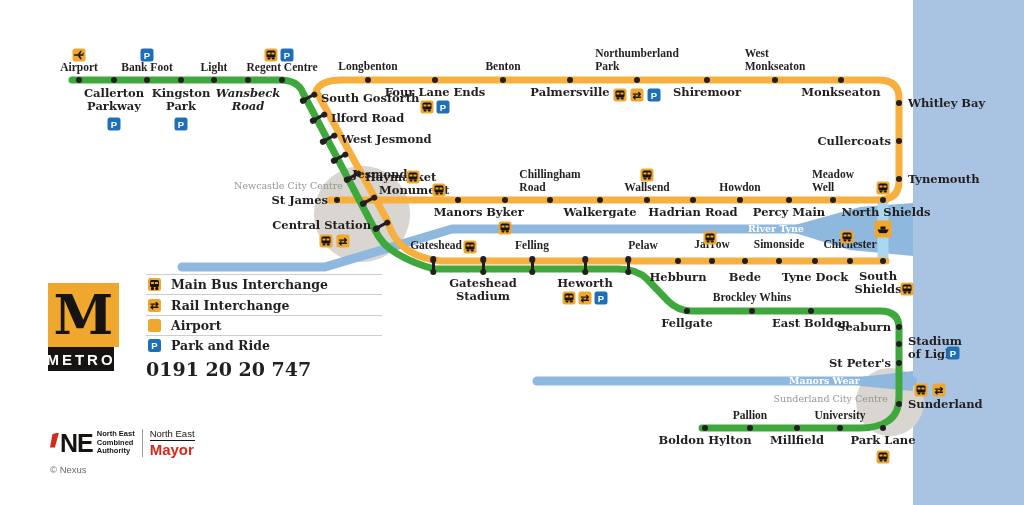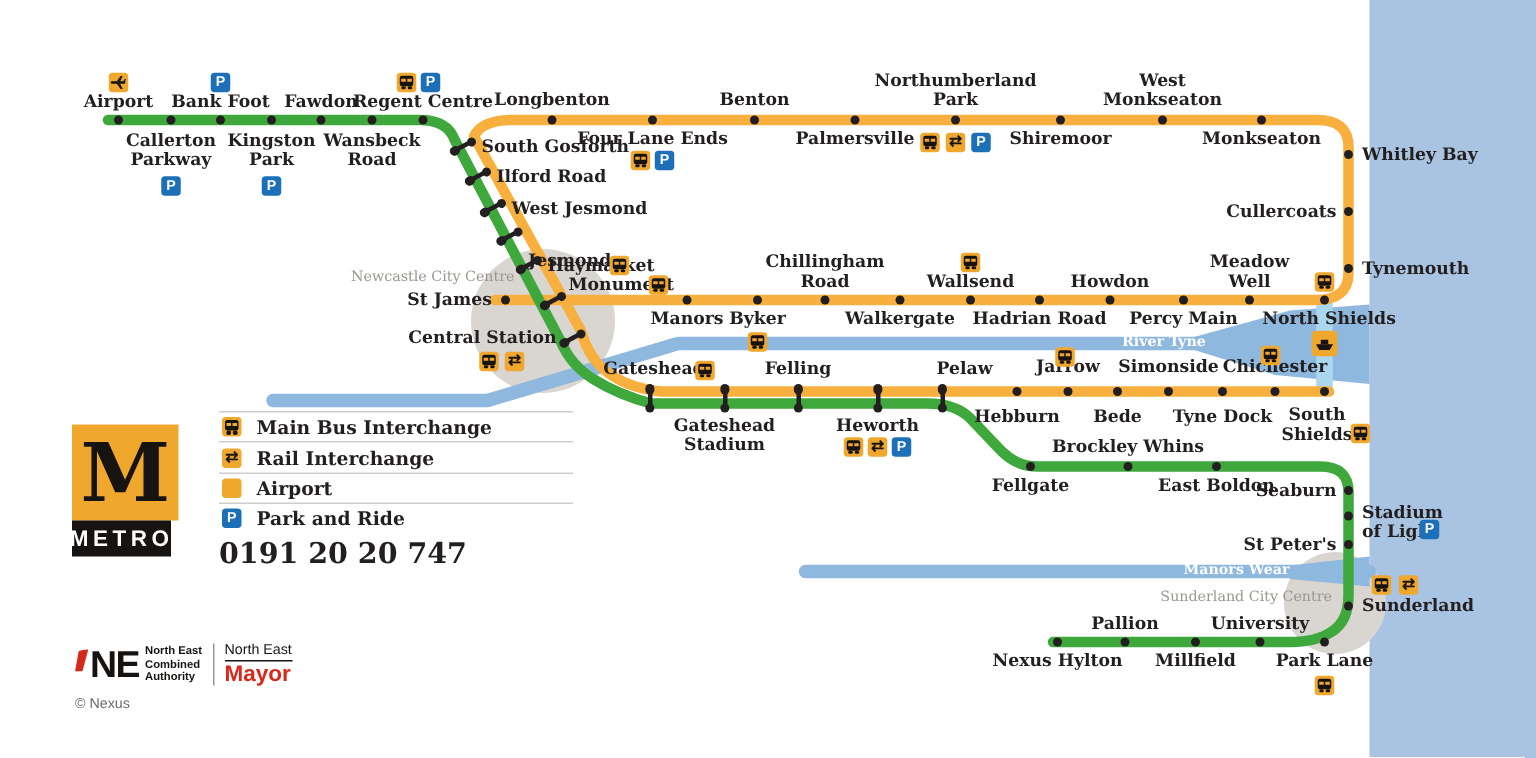--- a/index.html
+++ b/index.html
@@ -9,21 +9,21 @@
   
   .dot{position:absolute;width:6.5px;height:6.5px;border-radius:50%;background:#231F20;}
   
   .db{position:absolute;width:13px;height:3px;background:#231F20;border-radius:2px;}
   .db::before,.db::after{content:"";position:absolute;top:50%;width:6.5px;height:6.5px;
       background:#231F20;border-radius:50%;transform:translateY(-50%);}
   .db::before{left:-3px}.db::after{right:-3px}
   
   .stl{position:absolute;font:bold 11.5px "DejaVu Serif",serif;color:#231F20;
        line-height:1.12;white-space:pre;}
-  .stl.above{transform:translate(-50%,-100%);text-align:center;}
+  .stl.above{transform:translate(-50%,-100%);font-family:Liberation Serif, serif;}
   .stl.below{transform:translate(-50%,0);text-align:center;}
   .stl.left{transform:translate(-100%,-50%);text-align:right;}
   .stl.right{transform:translate(0,-50%);text-align:left;}
   .maplab{position:absolute;font:9.5px "DejaVu Serif",serif;white-space:pre;}
   .maplab.left{transform:translate(-100%,-50%);}
   .maplab.right{transform:translate(0,-50%);}
   
   .mapicon{position:absolute;width:13px;height:13px;border-radius:2.5px;
      transform:translate(-50%,-50%);display:flex;align-items:center;justify-content:center;
      font-family:"Liberation Sans",sans-serif;}
@@ -101,23 +101,23 @@
 Parkway</div>
       <div class="mapicon ic-p" style="left: 114px; top: 124px;">P</div>
       <div class="dot" style="left: 143.75px; top: 76.75px;"></div>
       <div class="stl above" style="left: 147px; top: 74px;">Bank Foot</div>
       <div class="mapicon ic-p" style="left: 147px; top: 55px;">P</div>
       <div class="dot" style="left: 177.75px; top: 76.75px;"></div>
       <div class="stl below" style="left: 181px; top: 87px;">Kingston
 Park</div>
       <div class="mapicon ic-p" style="left: 181px; top: 124px;">P</div>
       <div class="dot" style="left: 210.75px; top: 76.75px;"></div>
-      <div class="stl above" style="left: 214px; top: 74px;">Fawdon</div>
+      <div class="stl above" style="left: 214px; top: 74px;">Light</div>
       <div class="dot" style="left: 244.75px; top: 76.75px;"></div>
-      <div class="stl below" style="left: 248px; top: 87px;">Wansbeck
+      <div class="stl below" style="left: 248px; top: 87px; font-style: italic;">Wansbeck
 Road</div>
       <div class="dot" style="left: 278.75px; top: 76.75px;"></div>
       <div class="stl above" style="left: 282px; top: 74px;">Regent Centre</div>
       <div class="mapicon ic-bus" style="left: 271px; top: 55px;">
         <span class="busb"></span>
       </div>
       <div class="mapicon ic-p" style="left: 287px; top: 55px;">P</div>
       <div class="dot" style="left: 364.75px; top: 76.75px;"></div>
       <div class="stl above" style="left: 368px; top: 73px;">Longbenton</div>
       <div class="dot" style="left: 431.75px; top: 76.75px;"></div>
@@ -276,21 +276,21 @@
       <div class="mapicon ic-bus" style="left: 883px; top: 457px;">
         <span class="busb"></span>
       </div>
       <div class="dot" style="left: 836.75px; top: 424.75px;"></div>
       <div class="stl above" style="left: 840px; top: 422px;">University</div>
       <div class="dot" style="left: 793.75px; top: 424.75px;"></div>
       <div class="stl below" style="left: 797px; top: 434px;">Millfield</div>
       <div class="dot" style="left: 746.75px; top: 424.75px;"></div>
       <div class="stl above" style="left: 750px; top: 422px;">Pallion</div>
       <div class="dot" style="left: 701.75px; top: 424.75px;"></div>
-      <div class="stl below" style="left: 705px; top: 434px;">Nexus Hylton</div>
+      <div class="stl below" style="left: 705px; top: 434px;">Boldon Hylton</div>
       <div class="maplab left" style="left: 343px; top: 185px; color: rgb(155, 150, 144);">Newcastle City Centre</div>
       <div class="maplab left" style="left: 888px; top: 398px; color: rgb(155, 150, 144);">Sunderland City Centre</div>
       <div class="maplab right" style="left: 748px; top: 228px; color: rgb(255, 255, 255); font-weight: bold;">River Tyne</div>
       <div class="maplab right" style="left: 789px; top: 380px; color: rgb(255, 255, 255); font-weight: bold;">Manors Wear</div>
       <div class="mapicon ic-ferry big" style="left: 883px; top: 229px;">
         <span class="boat"></span>
       </div>
     </div>
 
   <div id="metrologo">

